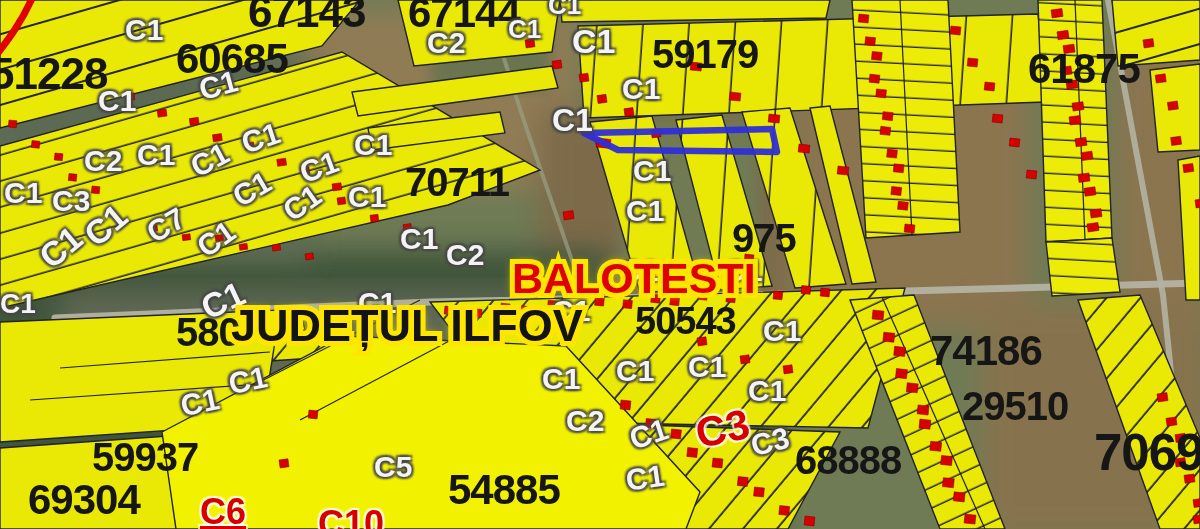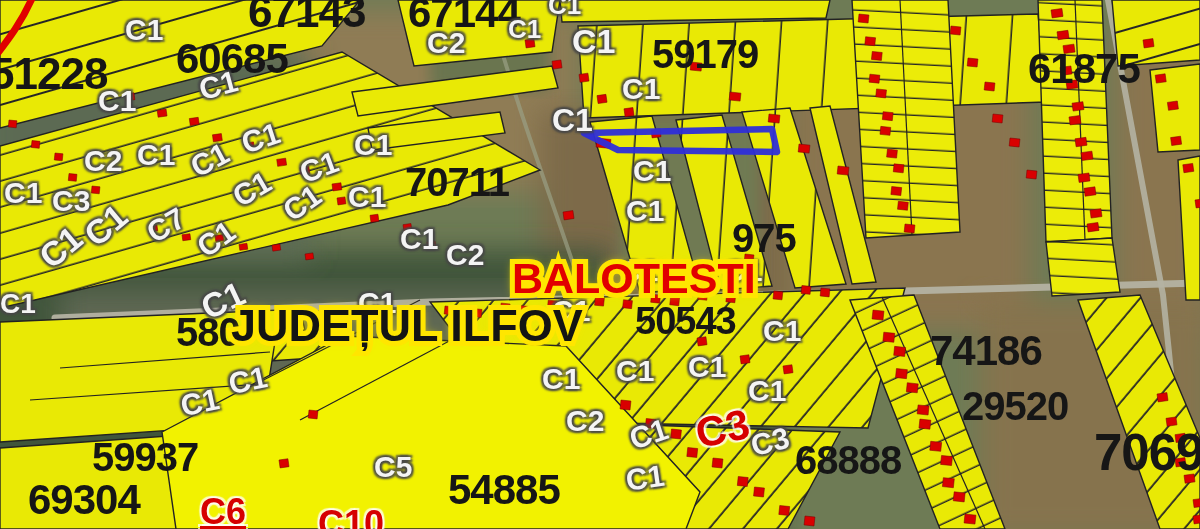--- a/index.html
+++ b/index.html
@@ -262,21 +262,21 @@
       <div class="lbl num" style="left: 248px; top: -10px; font-size: 44px;">67143</div>
       <div class="lbl num" style="left: 408px; top: -8px; font-size: 42px;">67144</div>
       <div class="lbl num" style="left: 652px; top: 34px; font-size: 40px;">59179</div>
       <div class="lbl num" style="left: 1028px; top: 48px; font-size: 42px;">61875</div>
       <div class="lbl num" style="left: 405px; top: 162px; font-size: 40px;">70711</div>
       <div class="lbl num" style="left: 732px; top: 218px; font-size: 40px;">975</div>
       <div class="lbl num" style="left: 635px; top: 302px; font-size: 38px;">50543</div>
       <div class="lbl num" style="left: 176px; top: 312px; font-size: 40px;">580</div>
       <div class="lbl num" style="left: 930px; top: 330px; font-size: 42px;">74186</div>
       <div class="lbl num" style="left: 795px; top: 420px; font-size: 40px; margin-top: 20px;">68888</div>
-      <div class="lbl num" style="left: 962px; top: 386px; font-size: 40px;">29520</div>
+      <div class="lbl num" style="left: 962px; top: 386px; font-size: 40px;">29510</div>
       <div class="lbl num" style="left: 1094px; top: 427px; font-size: 51px;">70693</div>
       <div class="lbl num" style="left: 448px; top: 469px; font-size: 42px;">54885</div>
       <div class="lbl num" style="left: 92px; top: 437px; font-size: 40px;">59937</div>
       <div class="lbl num" style="left: 28px; top: 479px; font-size: 42px;">69304</div>
       <div class="lbl con" style="left: 125px; top: 15px; font-size: 30px;">C1</div>
       <div class="lbl con" style="left: 98px; top: 86px; font-size: 30px;">C1</div>
       <div class="lbl con" style="left: 196px; top: 76px; font-size: 30px; transform: rotate(-15deg);">C1</div>
       <div class="lbl con" style="left: 427px; top: 28px; font-size: 30px;">C2</div>
       <div class="lbl con" style="left: 508px; top: 16px; font-size: 26px;">C1</div>
       <div class="lbl con" style="left: 548px; top: -8px; font-size: 26px;">C1</div>

